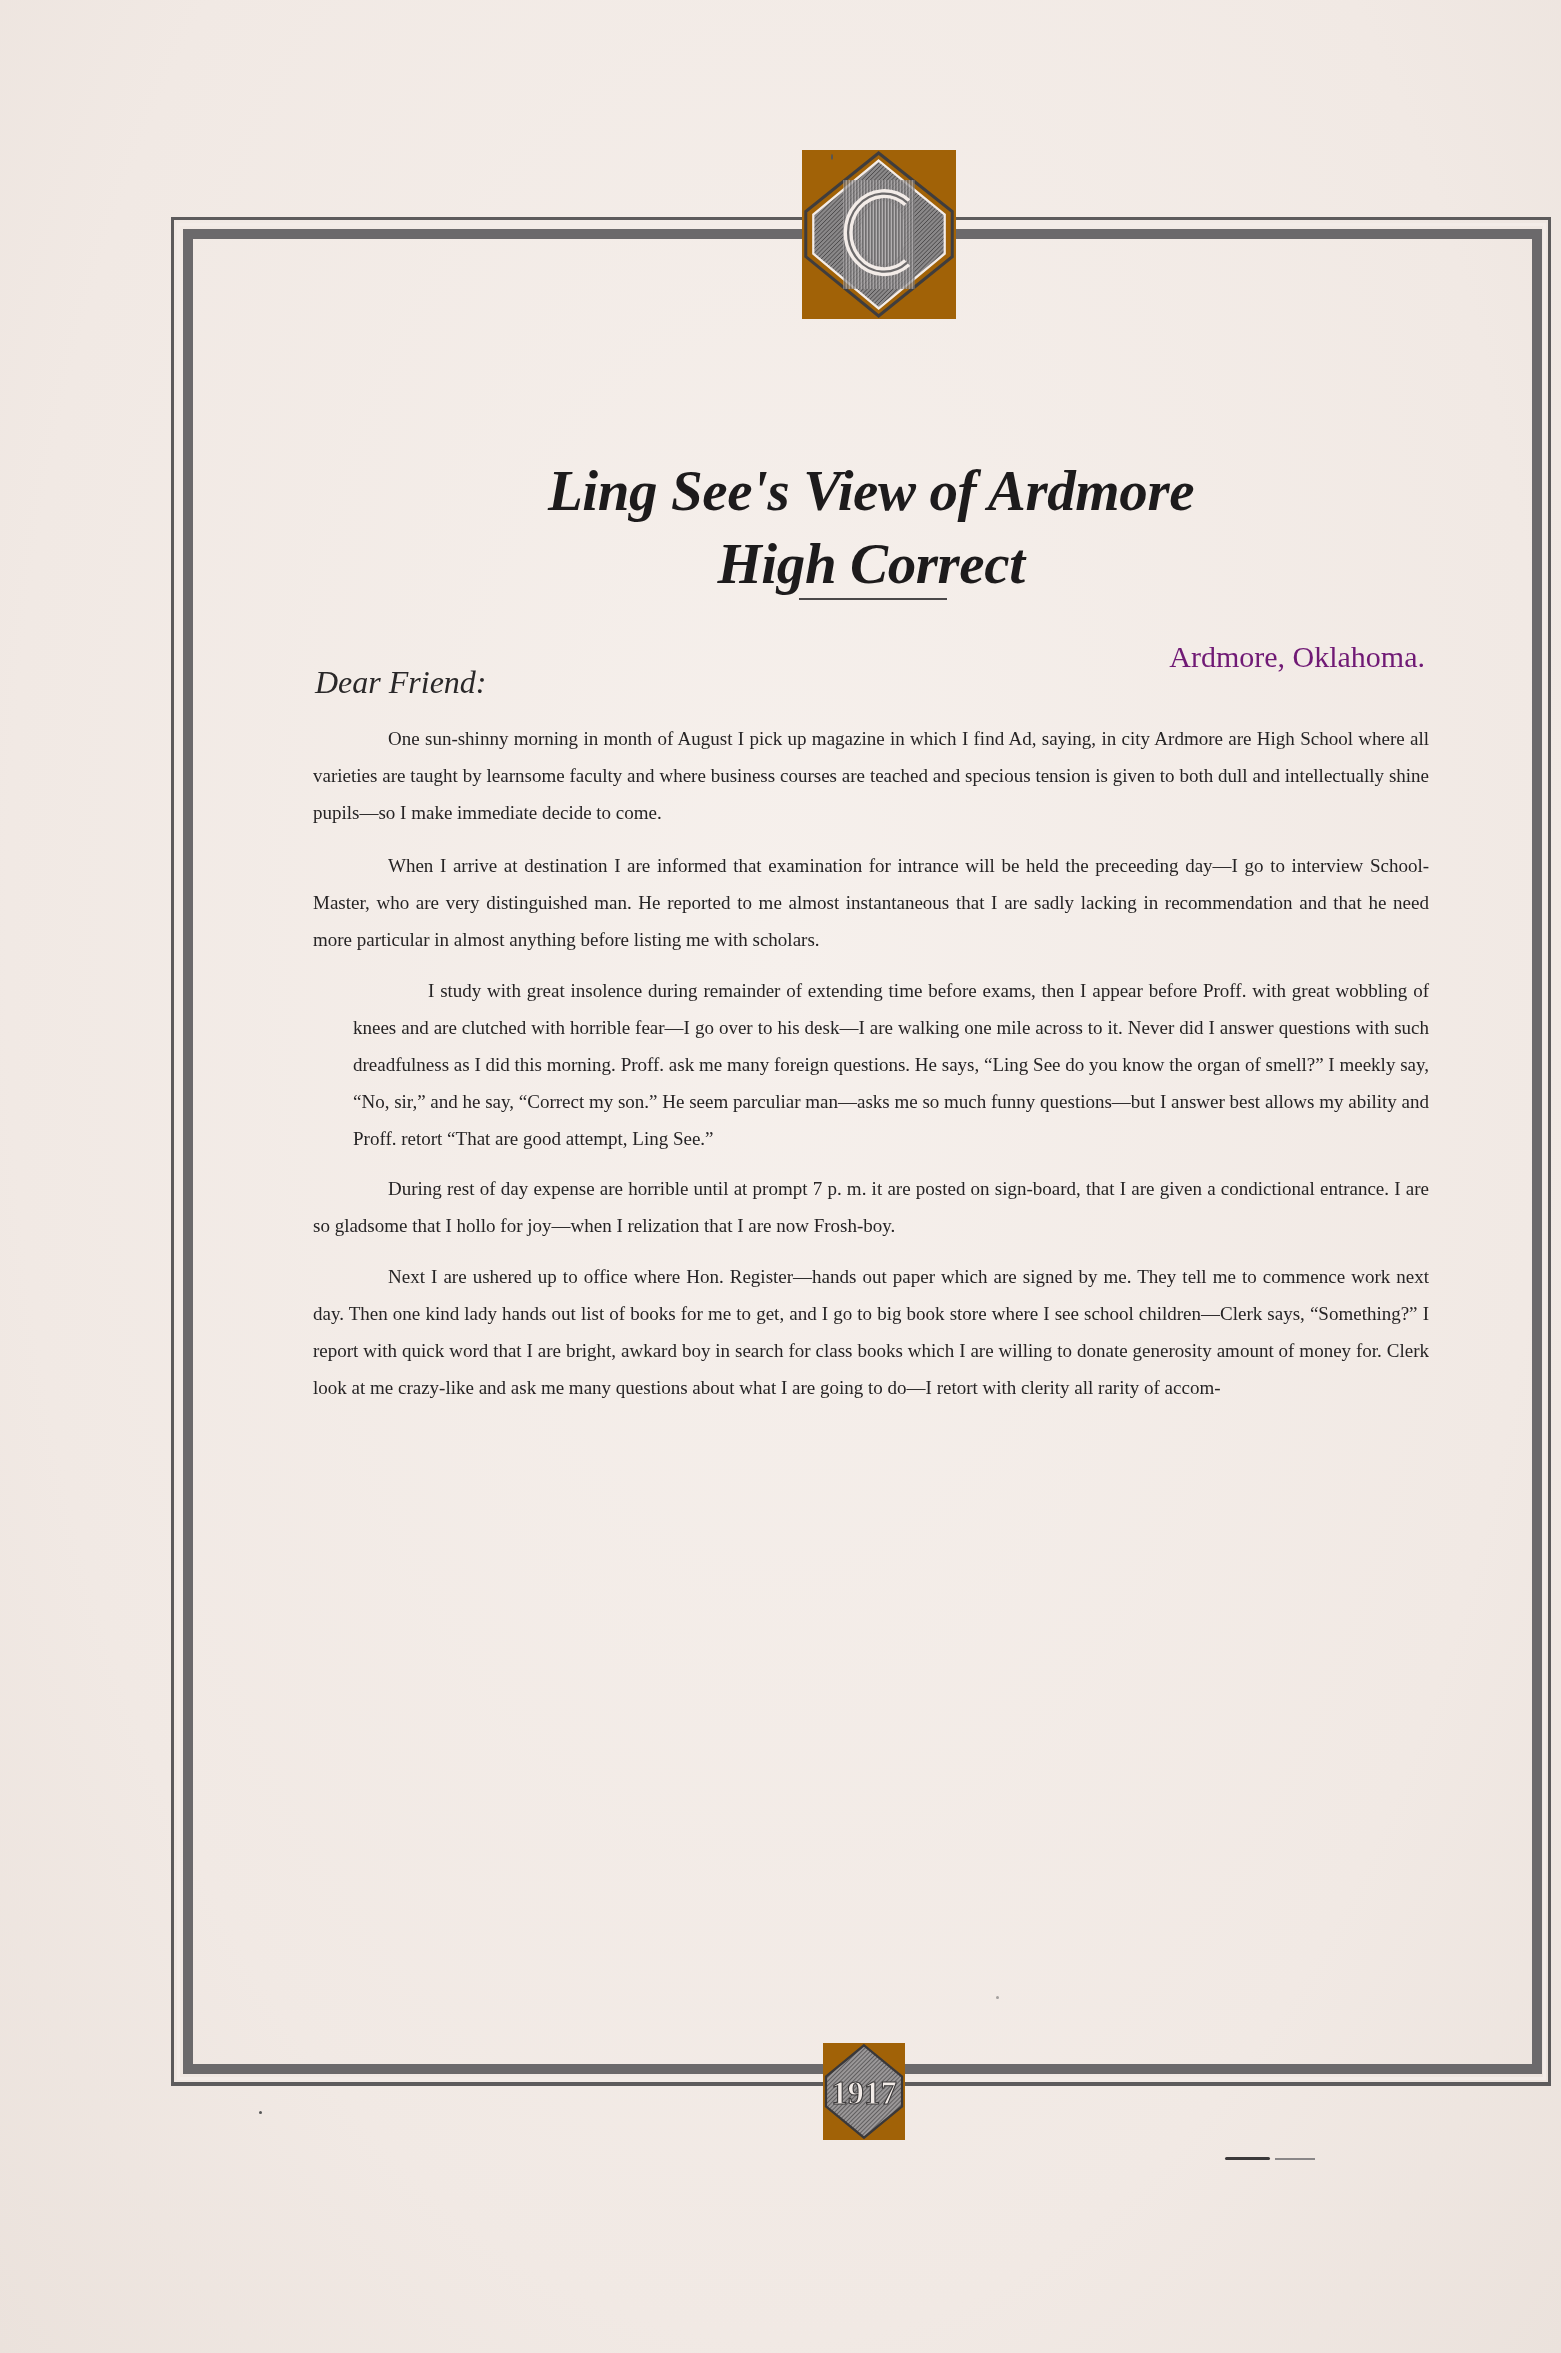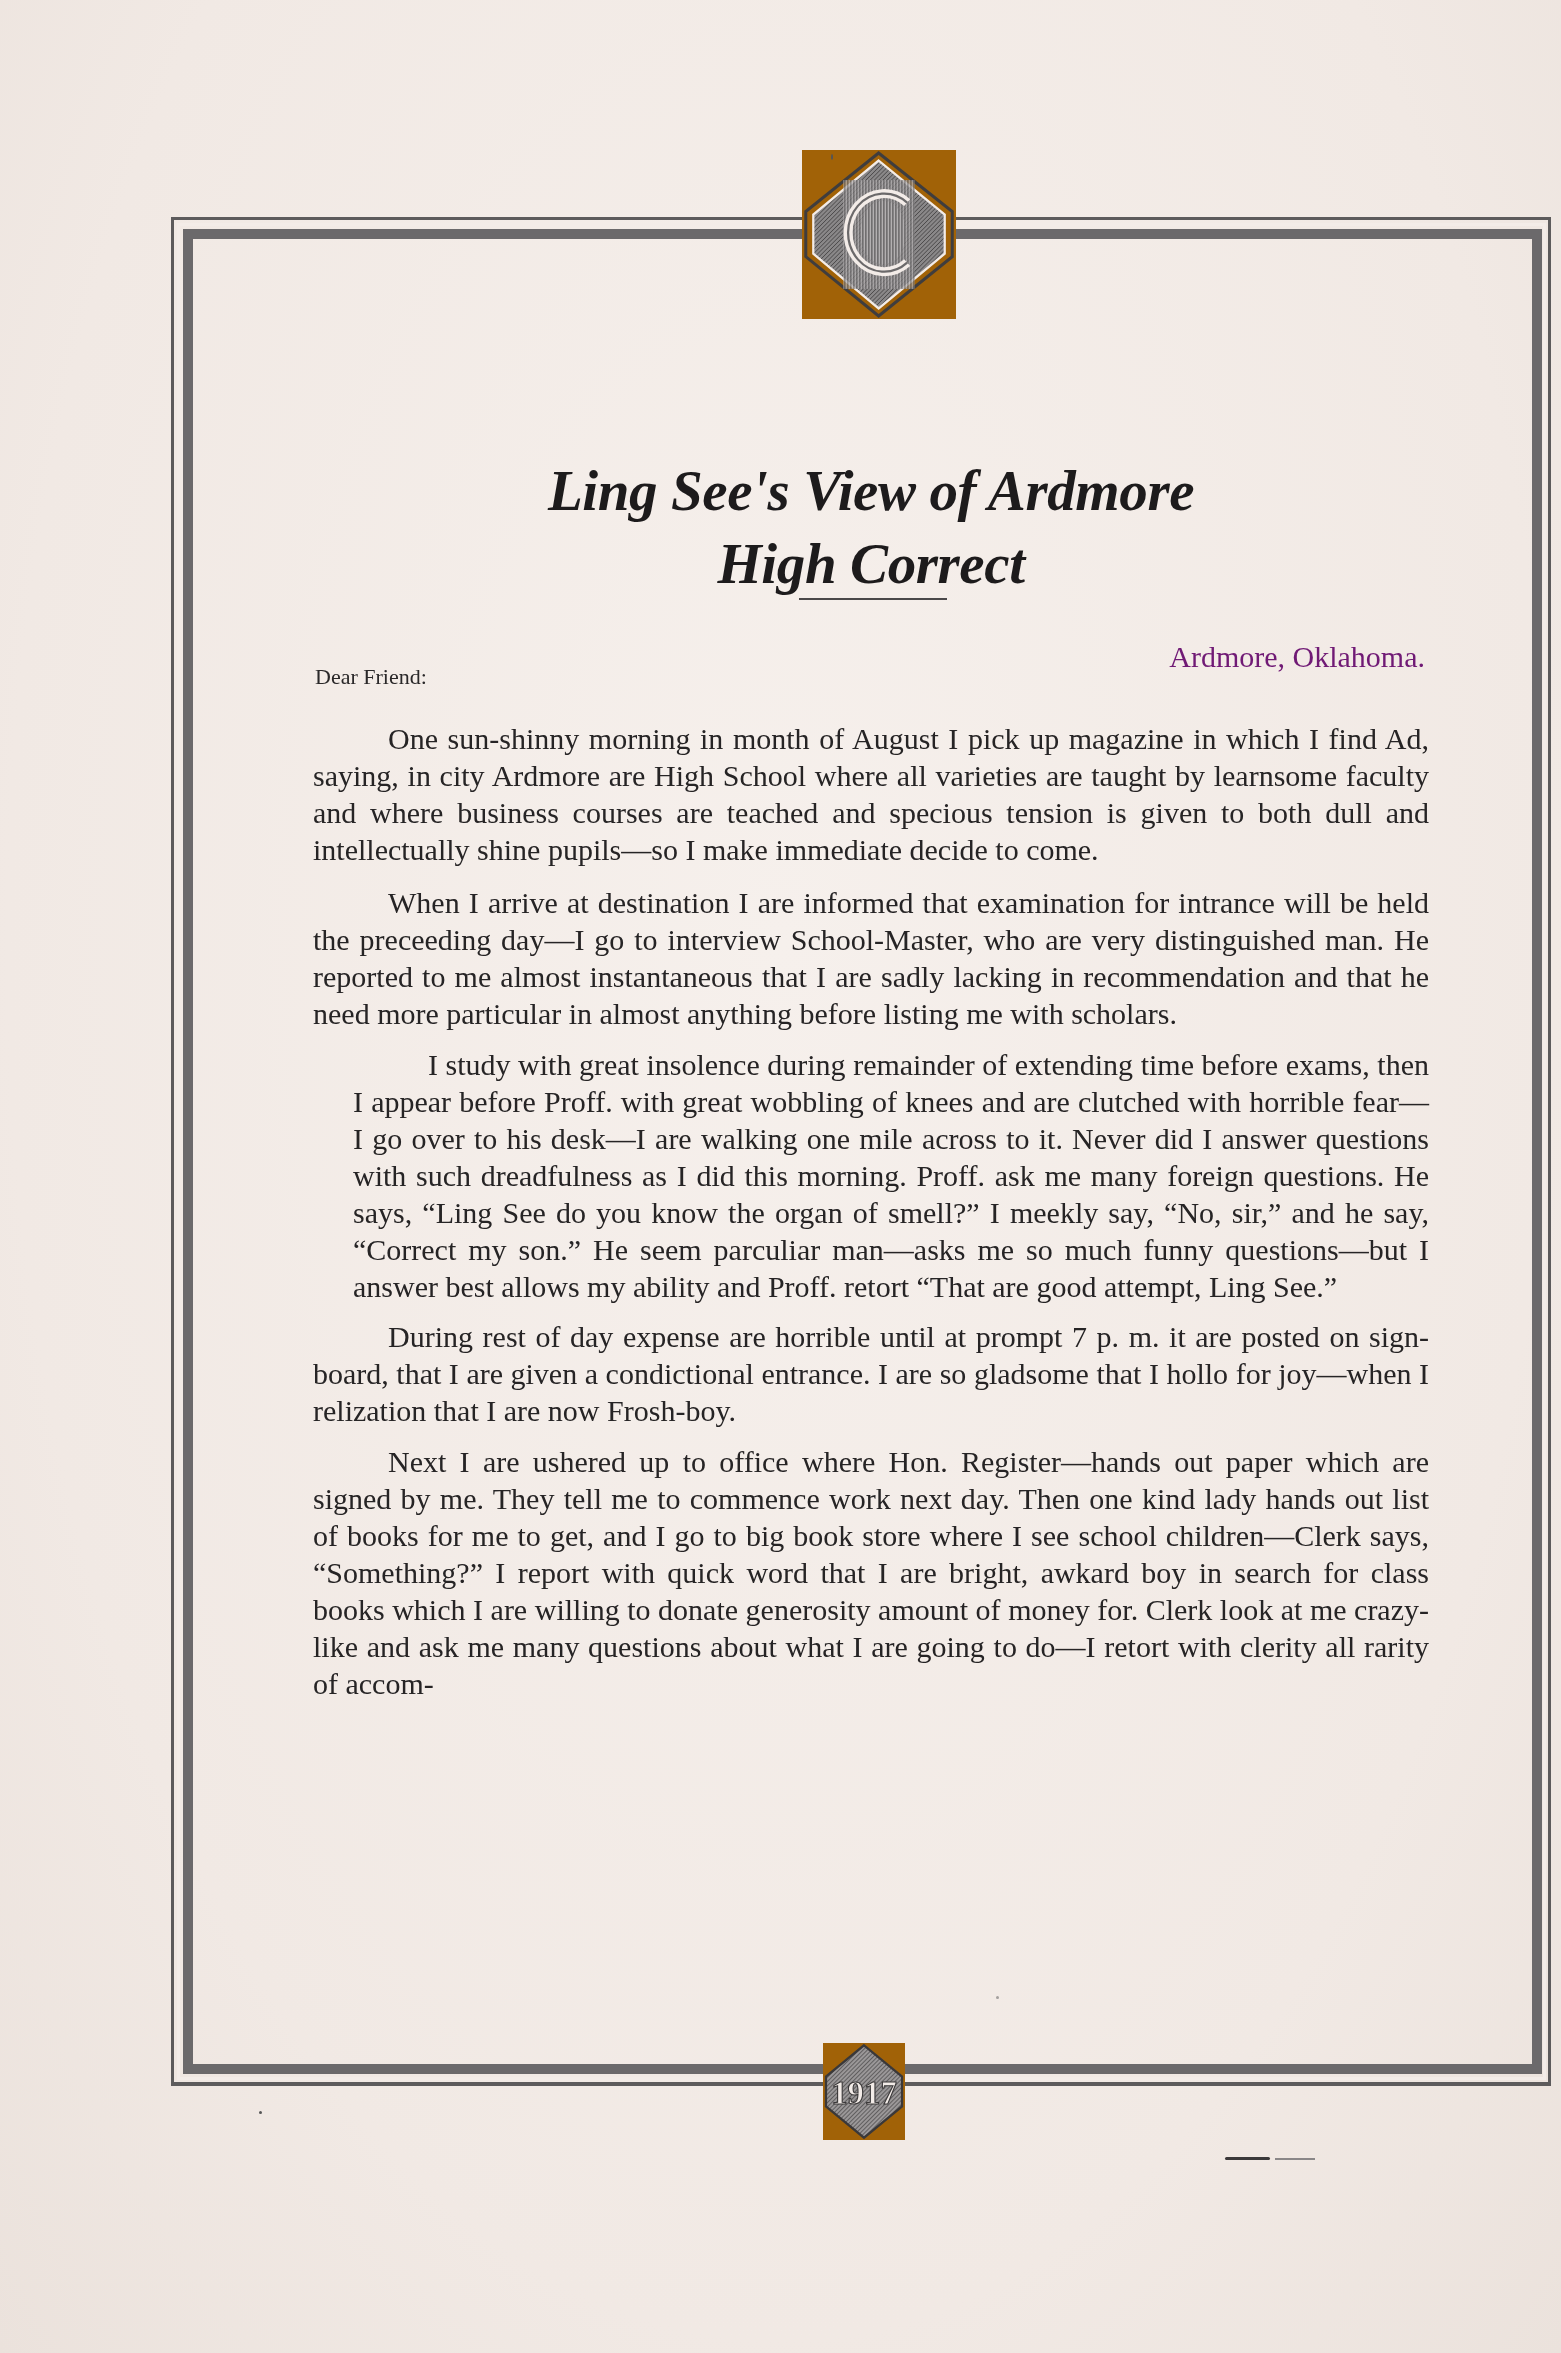--- a/index.html
+++ b/index.html
@@ -64,28 +64,29 @@
   }
   .place {
     position: absolute;
     right: 136px; top: 640px;
     font-size: 30px;
     color: #701a75;
   }
   .greeting {
     position: absolute;
     left: 315px; top: 664px;
-    font-size: 22px;
+    font-size: 32px;
     color: #2a2829;
+    font-style: italic;
   }
   .body {
     position: absolute;
     left: 313px; top: 720px; width: 1116px;
     font-family: "Liberation Serif", "DejaVu Serif", serif;
-    font-size: 30px;
+    font-size: 19px;
     line-height: 37px;
     color: #262425;
     text-align: justify;
   }
   .body p {
     margin: 0 0 13.5px 0;
     text-indent: 75px;
   }
   .body p:nth-child(2) { margin-top: 16px; }
   .body p:nth-child(3) { margin-top: 0; margin-left: 40px; }

